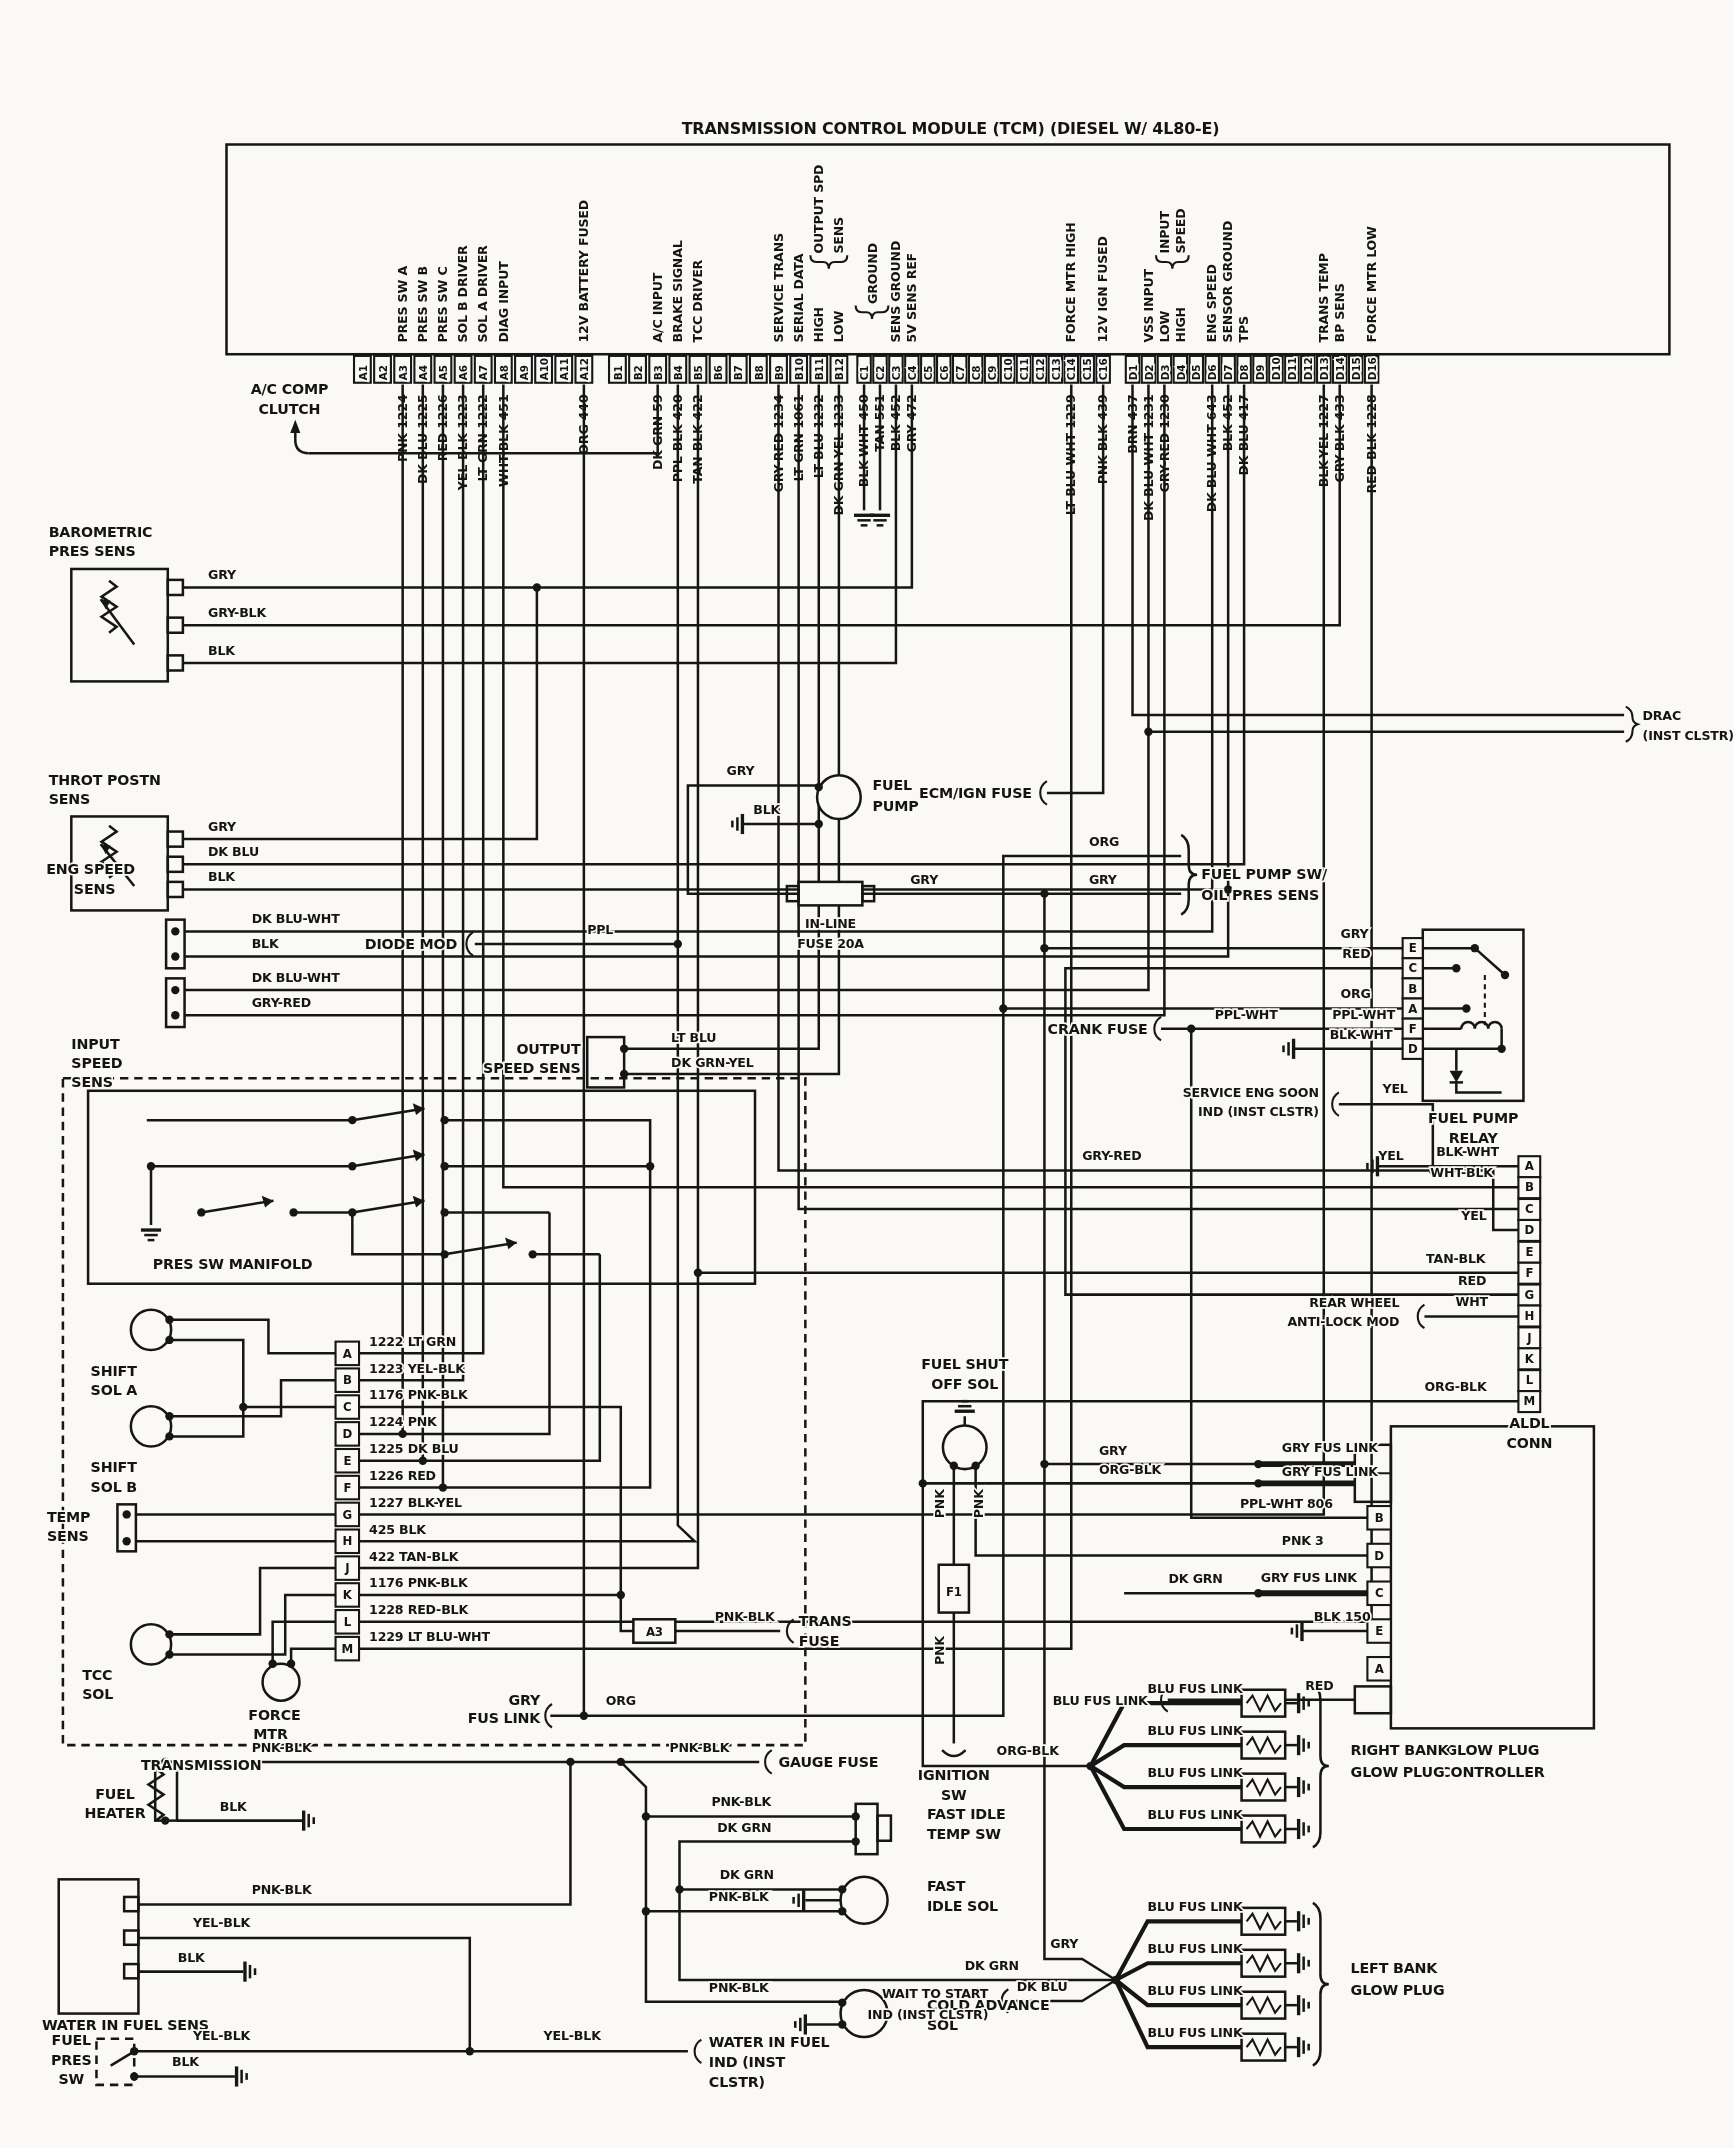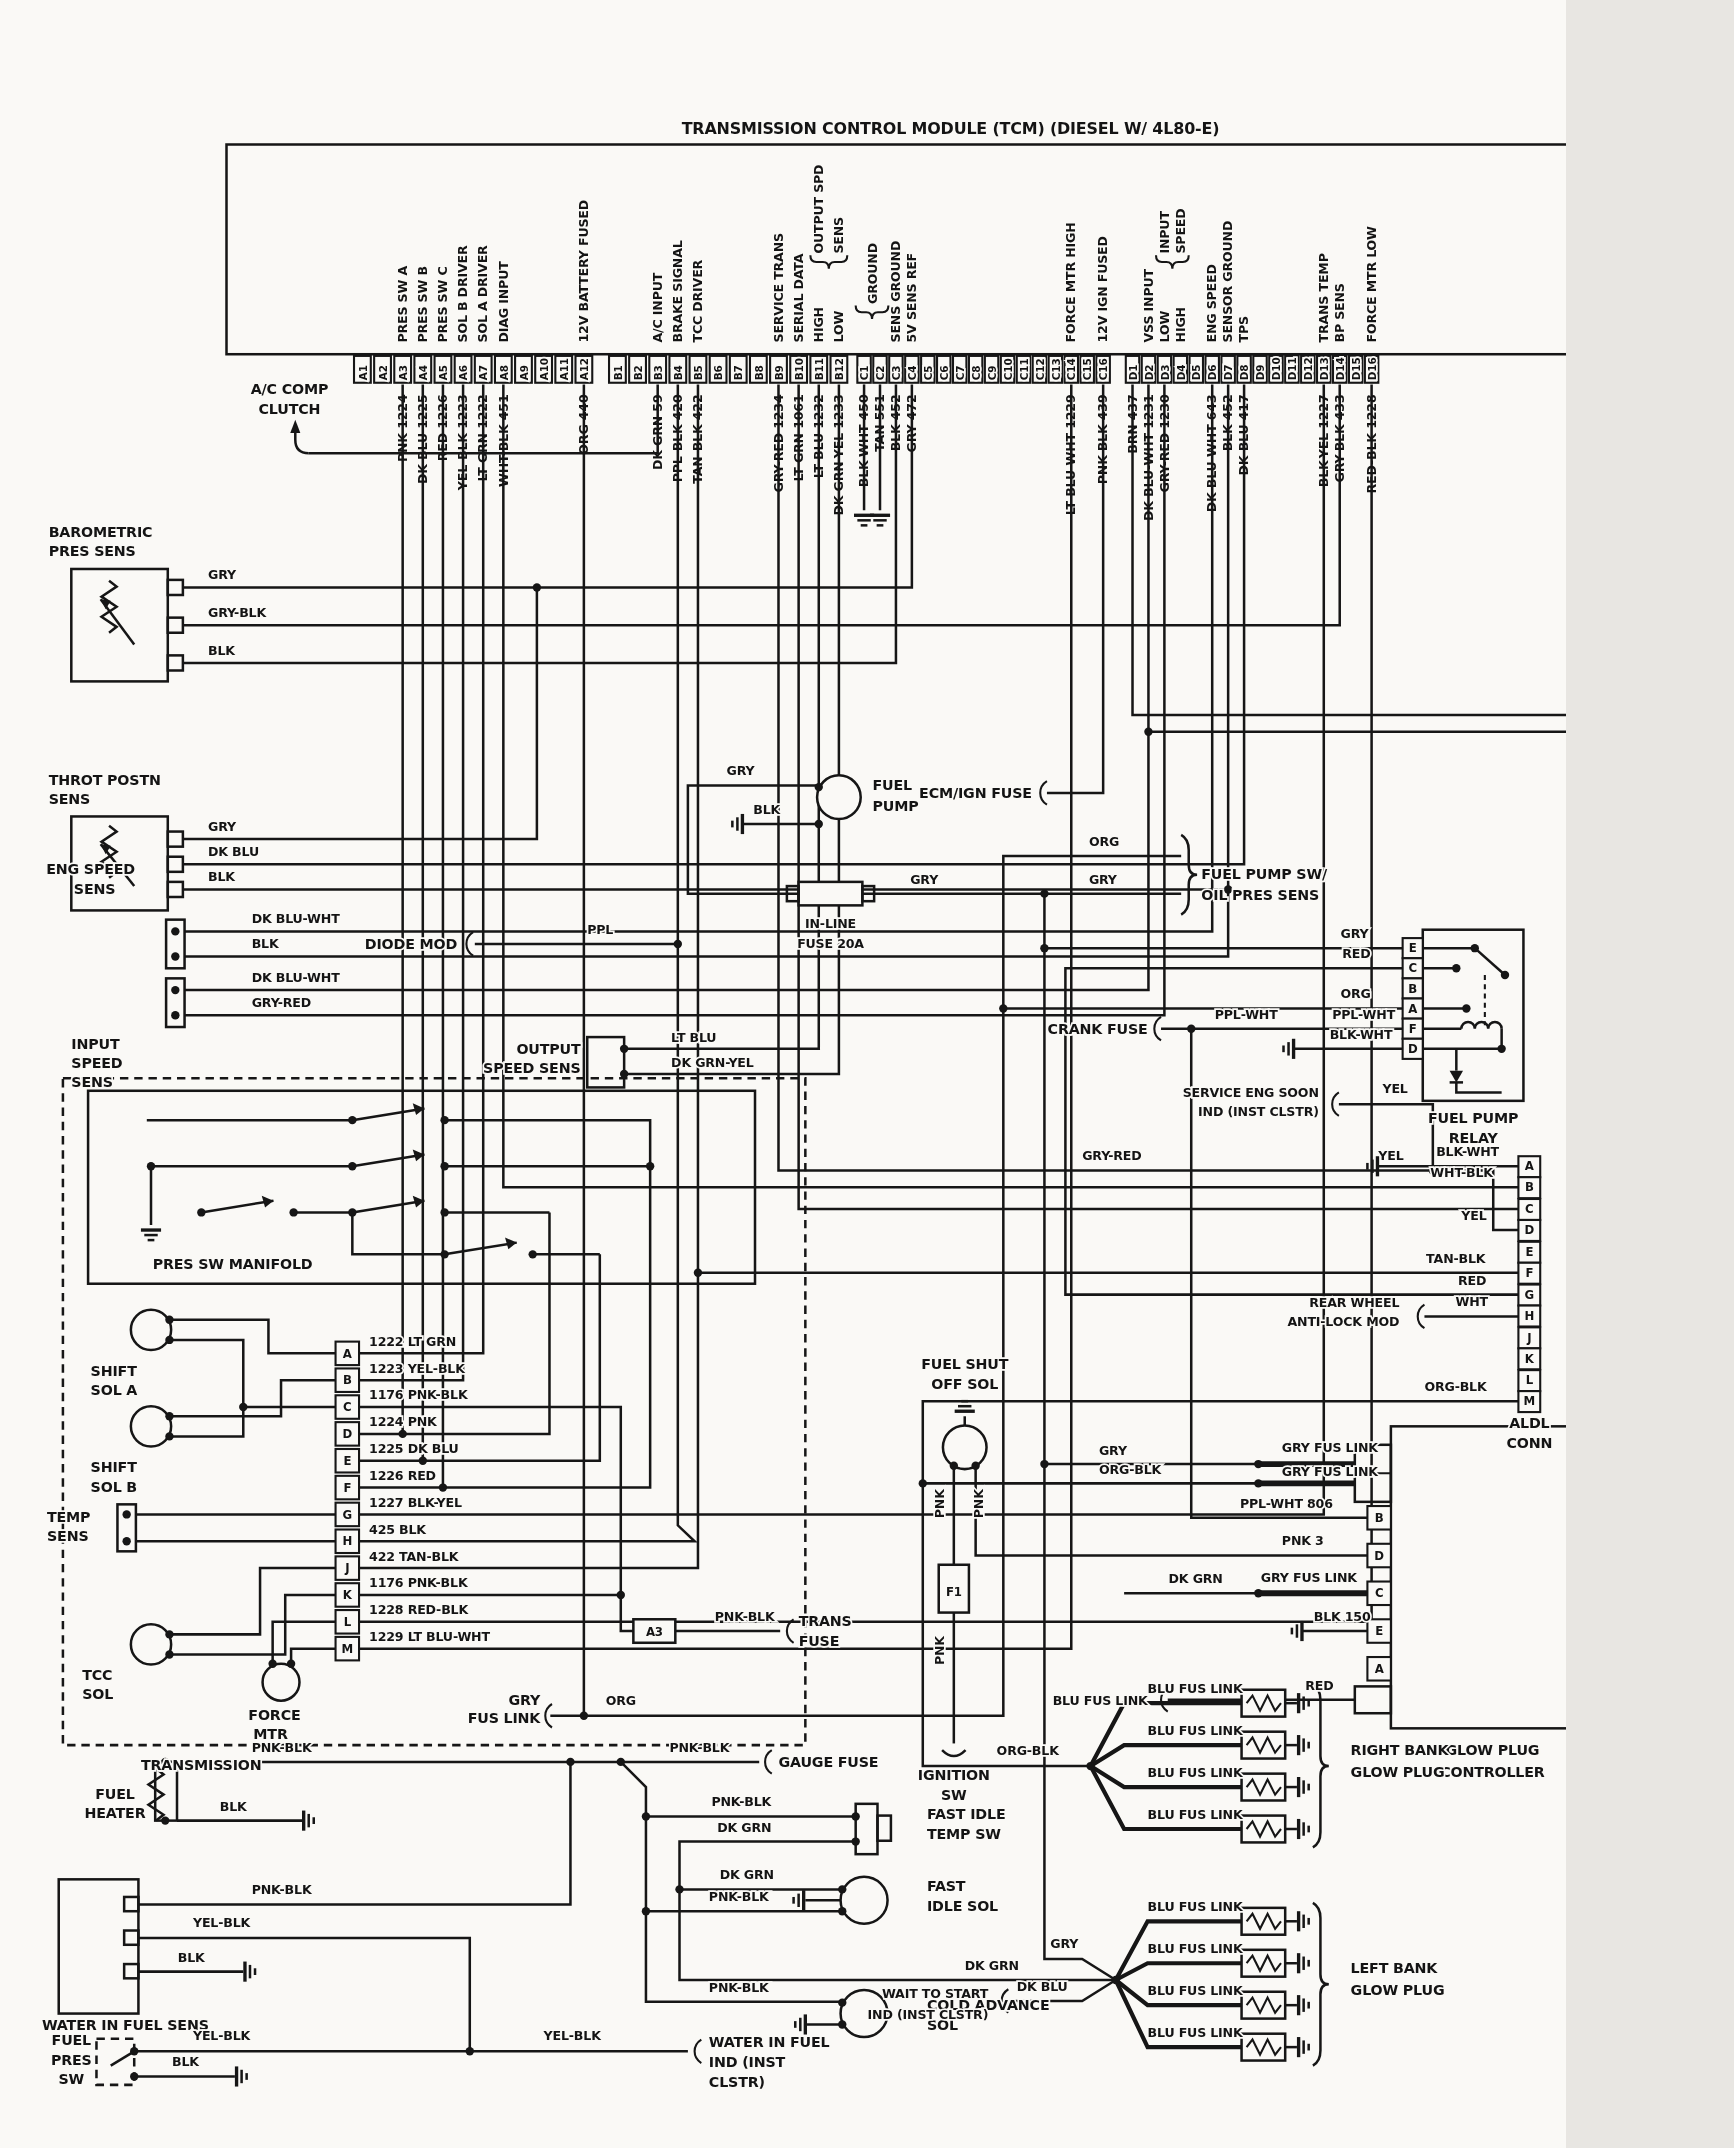--- a/index.html
+++ b/index.html
@@ -1,16 +1,16 @@
 <!DOCTYPE html>
 <html style="font-size:13.4px"><head>
 <meta charset="utf-8">
 <style>
   html,body{margin:0;padding:0;background:#e8e6e2;}
-  #stage{position:relative;width:1566px;height:2148px;background:#faf9f6;overflow:hidden;}
+  #stage{position:relative;width:1734px;height:2148px;background:#faf9f6;overflow:hidden;}
   svg{position:absolute;left:0;top:0;}
   svg text{font-family:"DejaVu Sans","Liberation Sans",sans-serif;font-weight:bold;fill:#141414;
            paint-order:stroke;stroke:#faf9f6;stroke-width:4px;letter-spacing:-0.2px;}
 </style>
 </head>
 <body>
 
 <div id="stage">
 <svg id="dia" width="1734" height="2148" viewBox="0 0 2067 2560" xmlns="http://www.w3.org/2000/svg">
       <rect x="270" y="172" width="1720" height="250" stroke="#161616" stroke-width="3" fill="none"></rect>

